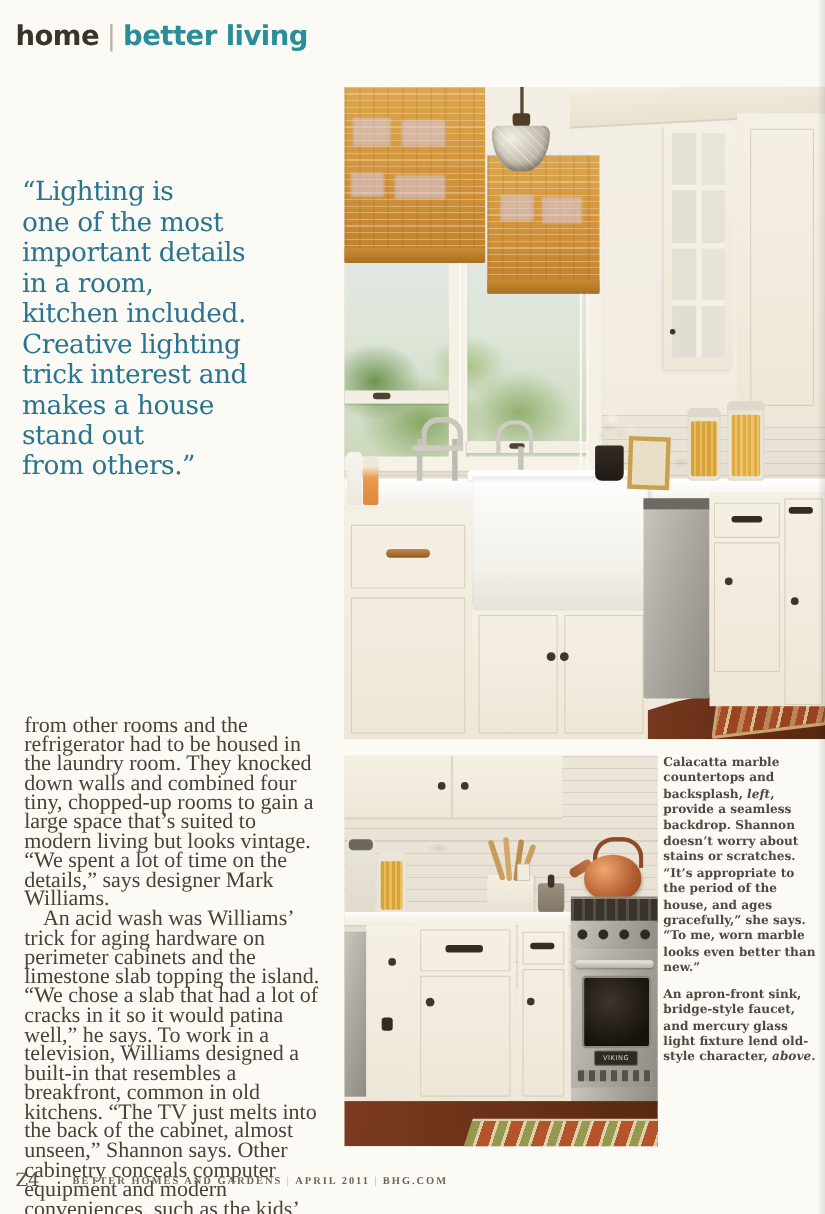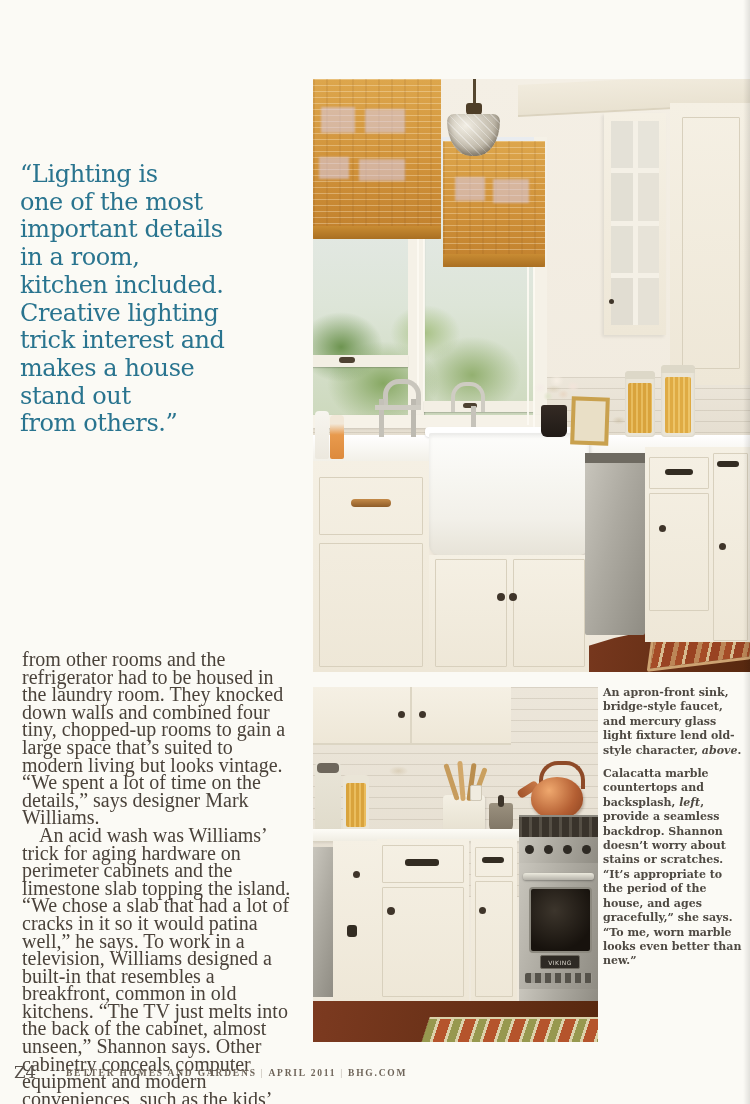--- a/index.html
+++ b/index.html
@@ -83,20 +83,23 @@
   .panel-line{position:absolute;border:1px solid #d8d0bd;border-radius:1px;}
   .knob{position:absolute;background:#3f352a;border-radius:50%;}
   .barpull{position:absolute;background:#332c22;border-radius:3px;}
   .floor{background:linear-gradient(100deg,#7c3a20,#57280f);}
 </style>
 </head>
 <body>
 
 <div class="page">
 
+  <div class="header">
+    <span class="h-home">home</span><span class="h-sep">|</span><span class="h-sub">better living</span>
+  </div>
 
   <div class="quote">“Lighting is
 one of the most
 important details
 in a room,
 kitchen included.
 Creative lighting
 trick interest and
 makes a house
 stand out
@@ -295,22 +298,22 @@
       repeating-linear-gradient(90deg,#97984f 0 8px,#dbd2ab 8px 11px,#b5542c 11px 22px,#dbd2ab 22px 25px);
       border-top:2px solid #dbd2ab;transform:skewX(-18deg);transform-origin:bottom left;"></div>
   </div>
 
   <div class="article">
     <p>from other rooms and the refrigerator had to be housed in the laundry room. They knocked down walls and combined four tiny, chopped-up rooms to gain a large space that’s suited to modern living but looks vintage. “We spent a lot of time on the details,” says designer Mark Williams.</p>
     <p>An acid wash was Williams’ trick for aging hardware on perimeter cabinets and the limestone slab topping the island. “We chose a slab that had a lot of cracks in it so it would patina well,” he says. To work in a television, Williams designed a built-in that resembles a breakfront, common in old kitchens. “The TV just melts into the back of the cabinet, almost unseen,” Shannon says. Other cabinetry conceals computer equipment and modern conveniences, such as the kids’ snack fridge tucked into the island. “Nothing feels like a jolt,” Shannon says. “The kitchen looks like it’s original to the house but updated for modern times. Just last night, one of our guests said, ‘This is the best kitchen ever.’ I have to agree. This room is the heart of our home.”</p>
   </div>
 
   <div class="captions">
+    <p class="cap"><span>Calacatta marble countertops and backsplash, </span><i>left</i><span>, provide a seamless backdrop. Shannon doesn’t worry about stains or scratches. “It’s appropriate to the period of the house, and ages gracefully,” she says. “To me, worn marble looks even better than new.”</span></p>
     <p class="cap"><span>An apron-front sink, bridge-style faucet, and mercury glass light fixture lend old-style character, </span><i>above</i><span>.</span></p>
-    <p class="cap"><span>Calacatta marble countertops and backsplash, </span><i>left</i><span>, provide a seamless backdrop. Shannon doesn’t worry about stains or scratches. “It’s appropriate to the period of the house, and ages gracefully,” she says. “To me, worn marble looks even better than new.”</span></p>
   </div>
 
   <div class="footer">
     <span class="f-folio">Z4</span>
     <span class="f-line">
       <span>BETTER HOMES AND GARDENS</span><span class="f-sep">|</span><span>APRIL 2011</span><span class="f-sep">|</span><span>BHG.COM</span>
     </span>
   </div>
 
   <div class="page-edge"></div>

